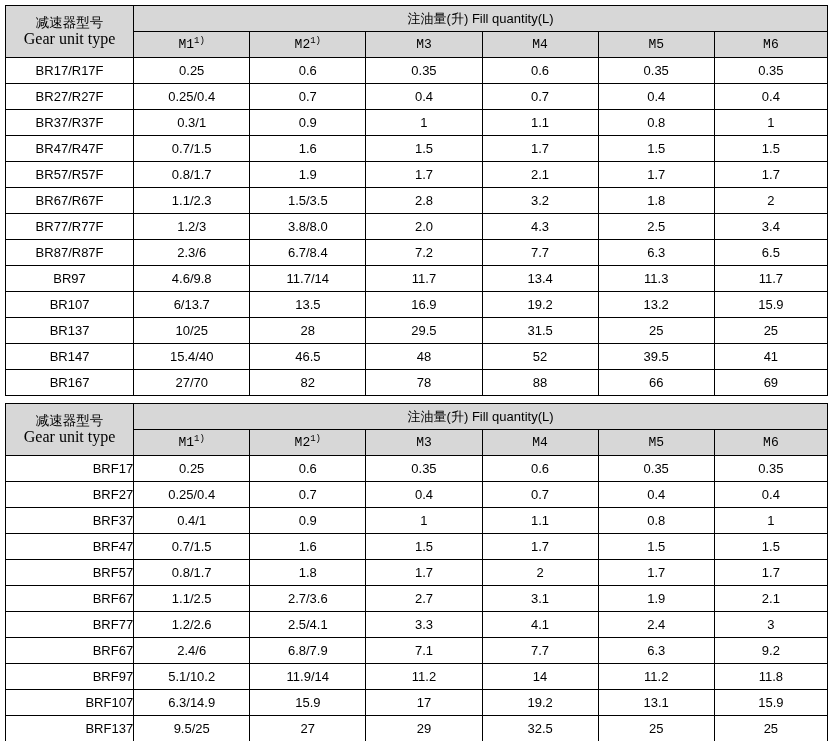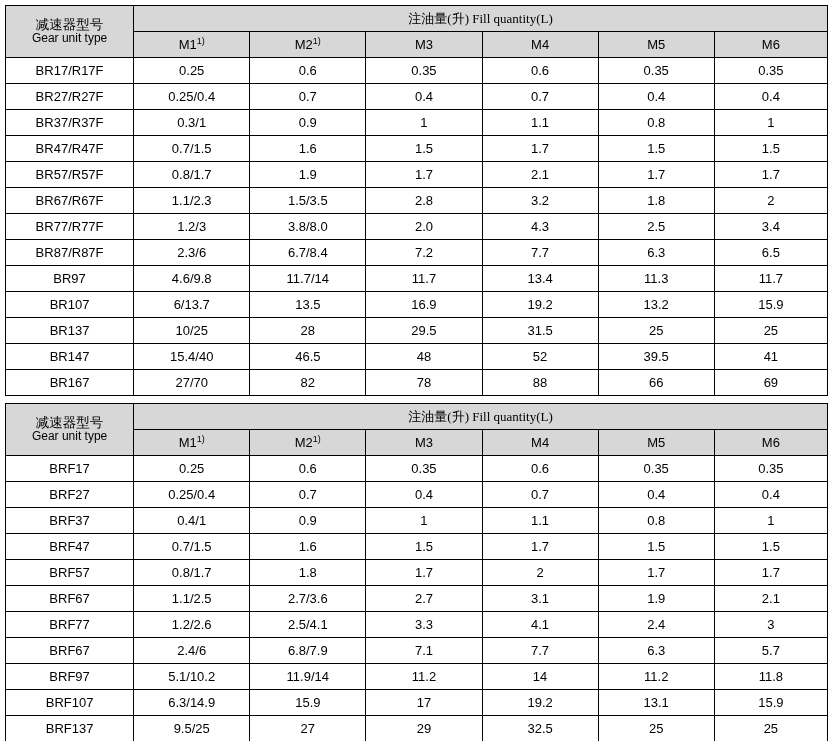--- a/index.html
+++ b/index.html
@@ -48,43 +48,44 @@
     line-height: 1.15;
     font-size: 13px;
     padding: 2px 0;
   }
   .hdr-type .cn {
     display: block;
     font-size: 13.5px;
   }
   .hdr-type .en {
     display: block;
-    font-size: 12px;
+    font-size: 16px;
+    font-family: Liberation Serif, serif;
   }
   .hdr-fill {
     font-size: 13.5px;
     height: 24px;
-    font-family: Liberation Serif, serif;
   }
   .hdr-m {
     height: 22px;
     font-size: 13px;
+    font-family: Liberation Mono, monospace;
   }
   .hdr-m sup {
     font-size: 9px;
     vertical-align: super;
     line-height: 0;
   }
   td.type-cell {
     text-align: left;
     padding-left: 8px;
     font-size: 13.5px;
   }
   td.type-cell.center {
-    text-align: center;
+    text-align: right;
     padding-left: 0;
   }
   td.val {
     font-size: 13px;
   }
 </style>
 </head>
 <body>
 
 <div class="page">
@@ -328,21 +329,21 @@
           <td class="val">2.4</td>
           <td class="val">3</td>
         </tr>
       <tr>
           <td class="type-cell center">BRF67</td>
           <td class="val">2.4/6</td>
           <td class="val">6.8/7.9</td>
           <td class="val">7.1</td>
           <td class="val">7.7</td>
           <td class="val">6.3</td>
-          <td class="val">5.7</td>
+          <td class="val">9.2</td>
         </tr>
       <tr>
           <td class="type-cell center">BRF97</td>
           <td class="val">5.1/10.2</td>
           <td class="val">11.9/14</td>
           <td class="val">11.2</td>
           <td class="val">14</td>
           <td class="val">11.2</td>
           <td class="val">11.8</td>
         </tr>

